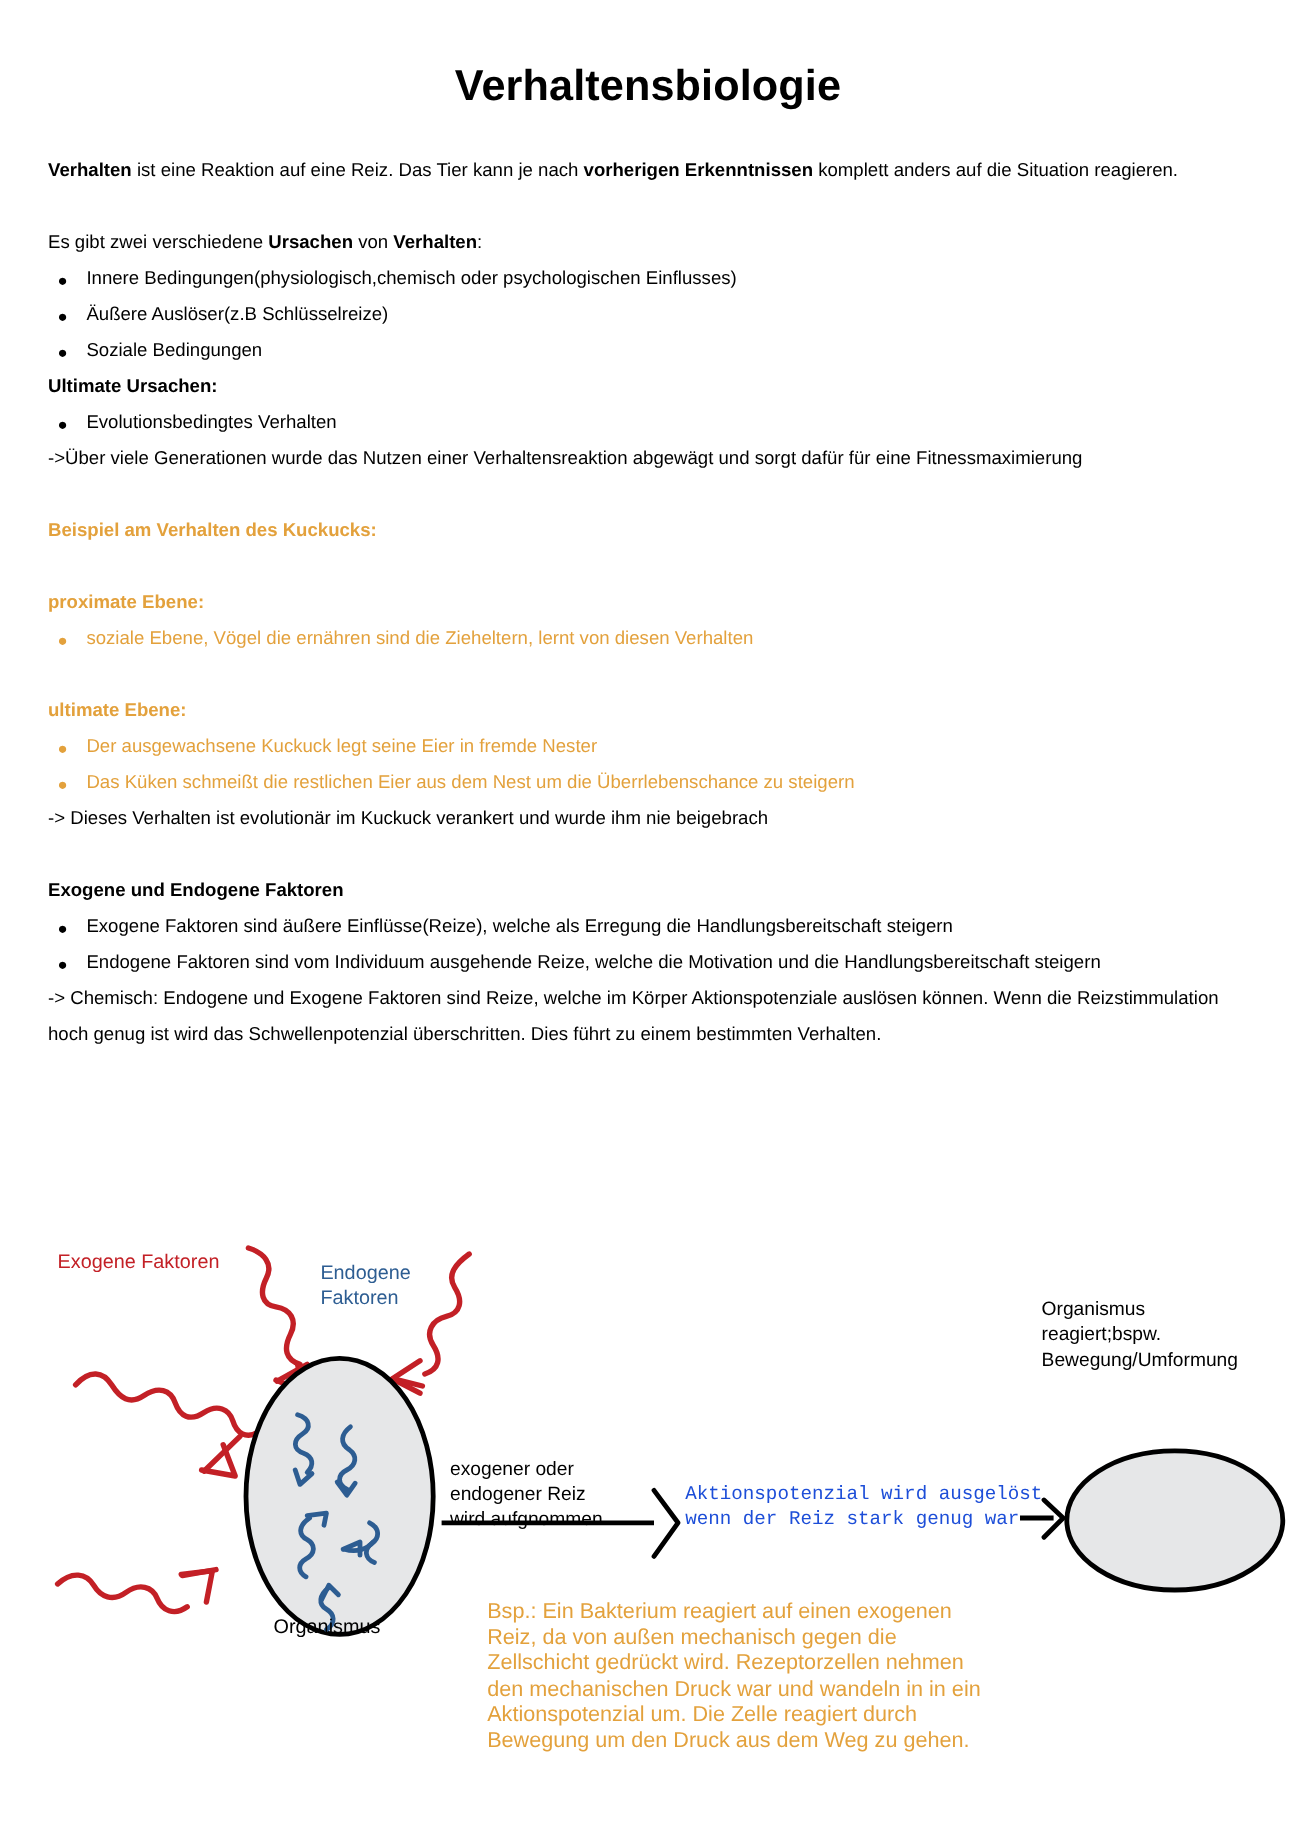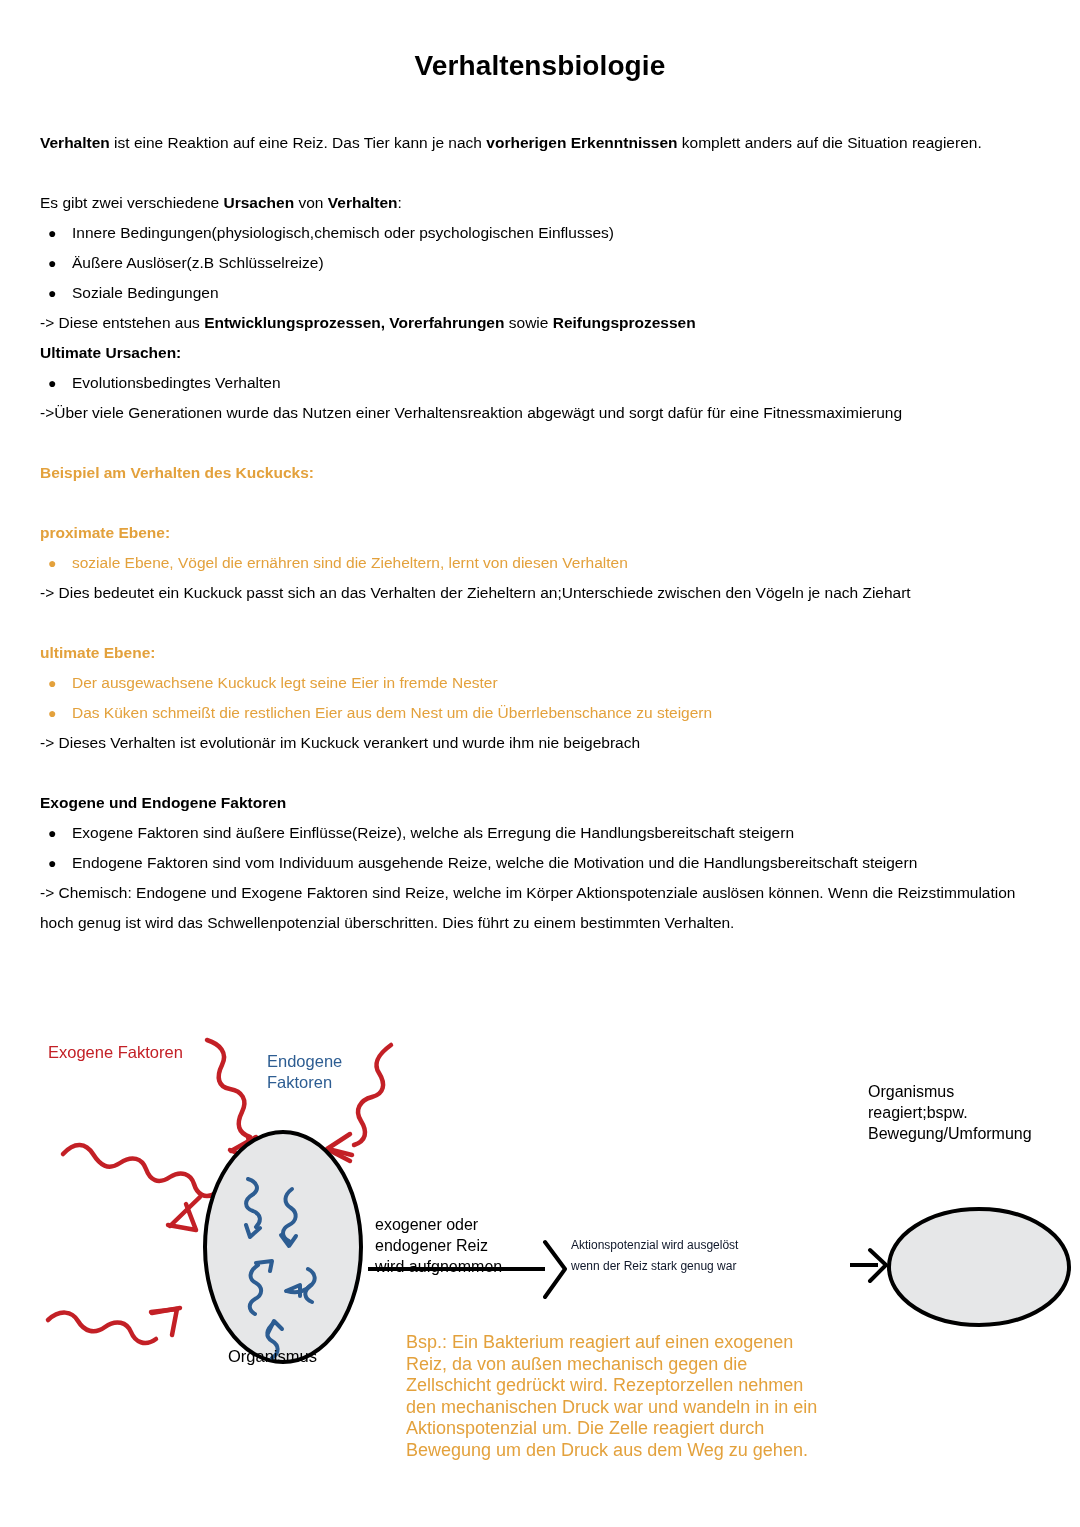--- a/index.html
+++ b/index.html
@@ -19,21 +19,21 @@
     position: absolute;
     inset: 0;
     padding: 0;
   }
   .doc-title {
     position: absolute;
     top: 50px;
     left: 0;
     width: 1080px;
     text-align: center;
-    font-size: 28px;
+    font-size: 36px;
     font-weight: bold;
     letter-spacing: 0.1px;
     color: #000;
   }
   .body-col {
     position: absolute;
     left: 40px;
     top: 128px;
     width: 1000px;
   }
@@ -109,23 +109,24 @@
     line-height: 21px;
   }
   .lbl-reiz {
     left: 375px; top: 177px;
     font-size: 16px;
     color: #000;
     line-height: 21px;
   }
   .lbl-aktion {
     left: 571px; top: 198px;
-    font-size: 12px;
-    color: #0f172a;
-    line-height: 21px;
+    font-size: 16px;
+    color: #1d4ed8;
+    line-height: 21px;
+    font-family: Liberation Mono, monospace;
   }
   .lbl-bsp {
     left: 406px; top: 295px;
     width: 420px;
     font-size: 18px;
     color: #e3a13c;
     line-height: 21.5px;
   }
 </style>
 </head>
@@ -143,21 +144,20 @@
 
     <p class="para"><span>Es gibt zwei verschiedene </span><span class="bold">Ursachen</span><span> von </span><span class="bold">Verhalten</span><span>:</span></p>
 
 
     <ul class="blist">
       <li><span class="bul">●</span><span>Innere Bedingungen(physiologisch,chemisch oder psychologischen Einflusses)</span></li>
       <li><span class="bul">●</span><span>Äußere Auslöser(z.B Schlüsselreize)</span></li>
       <li><span class="bul">●</span><span>Soziale Bedingungen</span></li>
     </ul>
 
-    <p class="para"><span>-&gt; Diese entstehen aus </span><span class="bold">Entwicklungsprozessen, Vorerfahrungen</span><span> sowie </span><span class="bold">Reifungsprozessen</span></p>
 
     <h3 class="sub">Ultimate Ursachen:</h3>
 
     <ul class="blist">
       <li><span class="bul">●</span><span>Evolutionsbedingtes Verhalten</span></li>
     </ul>
 
     <p class="para">-&gt;Über viele Generationen wurde das Nutzen einer Verhaltensreaktion abgewägt und sorgt dafür für eine Fitnessmaximierung</p>
 
     <div class="spacer-sm"></div>
@@ -165,21 +165,20 @@
     <h3 class="sub orange">Beispiel am Verhalten des Kuckucks:</h3>
 
     <div class="spacer-sm"></div>
 
     <h3 class="sub orange">proximate Ebene:</h3>
 
     <ul class="blist orange">
       <li><span class="bul">●</span><span>soziale Ebene, Vögel die ernähren sind die Zieheltern, lernt von diesen Verhalten</span></li>
     </ul>
 
-    <p class="para orange">-&gt;  Dies bedeutet ein Kuckuck passt sich an das Verhalten der Zieheltern an;Unterschiede zwischen den Vögeln je nach Ziehart</p>
 
     <div class="spacer-sm"></div>
 
     <h3 class="sub orange">ultimate Ebene:</h3>
 
     <ul class="blist orange">
       <li><span class="bul">●</span><span>Der ausgewachsene Kuckuck legt seine Eier in fremde Nester</span></li>
       <li><span class="bul">●</span><span>Das Küken schmeißt die restlichen Eier aus dem Nest um die Überrlebenschance zu steigern</span></li>
     </ul>
 

